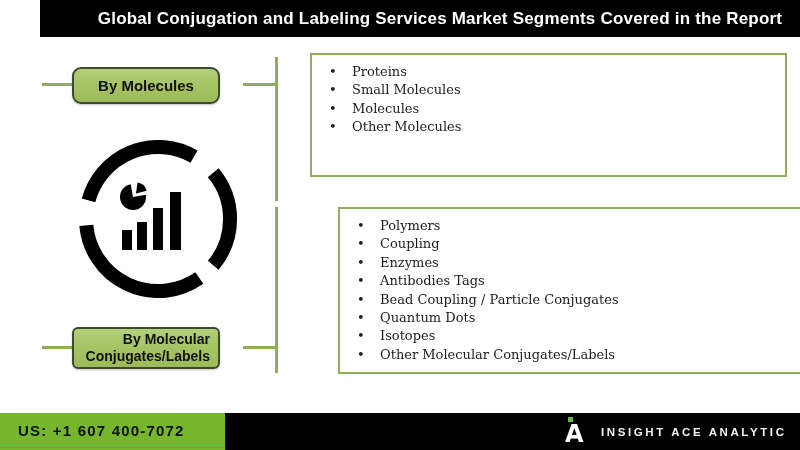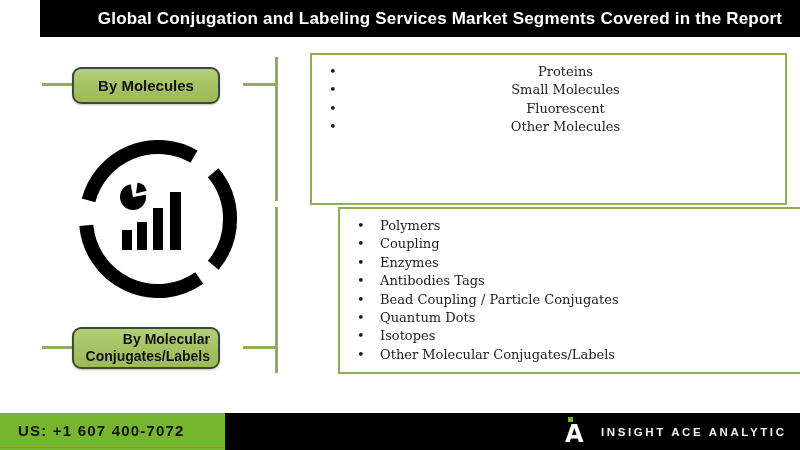--- a/index.html
+++ b/index.html
@@ -44,21 +44,21 @@
     display: flex;
     align-items: center;
     justify-content: center;
     text-align: right;
     font-family: Liberation Sans, sans-serif;
     font-weight: bold;
     color: #111111;
     box-shadow: 0 1px 2px rgba(0,0,0,0.25);
   }
   .node1 { top: 67px; height: 37px; font-size: 15px; }
-  .node2 { top: 327px; height: 42px; font-size: 14px; line-height: 17px; padding: 2px 8px; }
+  .node2 { top: 327px; height: 42px; font-size: 14px; line-height: 17px; padding: 2px 8px; border-radius: 6px; }
 
   
   .line { position: absolute; background: #8fae5a; }
   .stub-left-1  { left: 42px;  top: 83px;  width: 30px; height: 3px; }
   .stub-right-1 { left: 243px; top: 83px;  width: 35px; height: 3px; }
   .stub-left-2  { left: 42px;  top: 346px; width: 30px; height: 3px; }
   .stub-right-2 { left: 243px; top: 346px; width: 35px; height: 3px; }
   .vline-1 { left: 275px; top: 57px;  width: 3px; height: 144px; }
   .vline-2 { left: 275px; top: 207px; width: 3px; height: 166px; }
 
@@ -66,21 +66,21 @@
   .center-logo { position: absolute; left: 78px; top: 140px; }
 
   
   .box {
     position: absolute;
     left: 310px;
     width: 477px;
     background: #ffffff;
     border: 2px solid #8fae5a;
   }
-  .box1 { top: 53px;  height: 152px; text-align: center; }
+  .box1 { top: 53px;  height: 124px; }
   .box2 { top: 207px; height: 167px; margin-left: 28px; }
   .box ul { list-style: none; padding: 8px 6px 0 0; }
   .box li {
     position: relative;
     padding-left: 40px;
     font-family: "DejaVu Serif", serif;
     font-size: 13px;
     line-height: 18.4px;
     color: #1c1c1c;
   }
@@ -195,21 +195,21 @@
     <rect x="44" y="90" width="10" height="20" fill="#000000"></rect>
     <rect x="59" y="82" width="10" height="28" fill="#000000"></rect>
     <rect x="75" y="68" width="10" height="42" fill="#000000"></rect>
     <rect x="92" y="52" width="11" height="58" fill="#000000"></rect>
   </svg>
 
   <section class="box box1">
     <ul>
       <li>Proteins</li>
       <li>Small Molecules</li>
-      <li>Fluorescent</li>
+      <li>Molecules</li>
       <li>Other Molecules</li>
     </ul>
   </section>
 
   <section class="box box2">
     <ul>
       <li>Polymers</li>
       <li>Coupling</li>
       <li>Enzymes</li>
       <li>Antibodies Tags</li>

